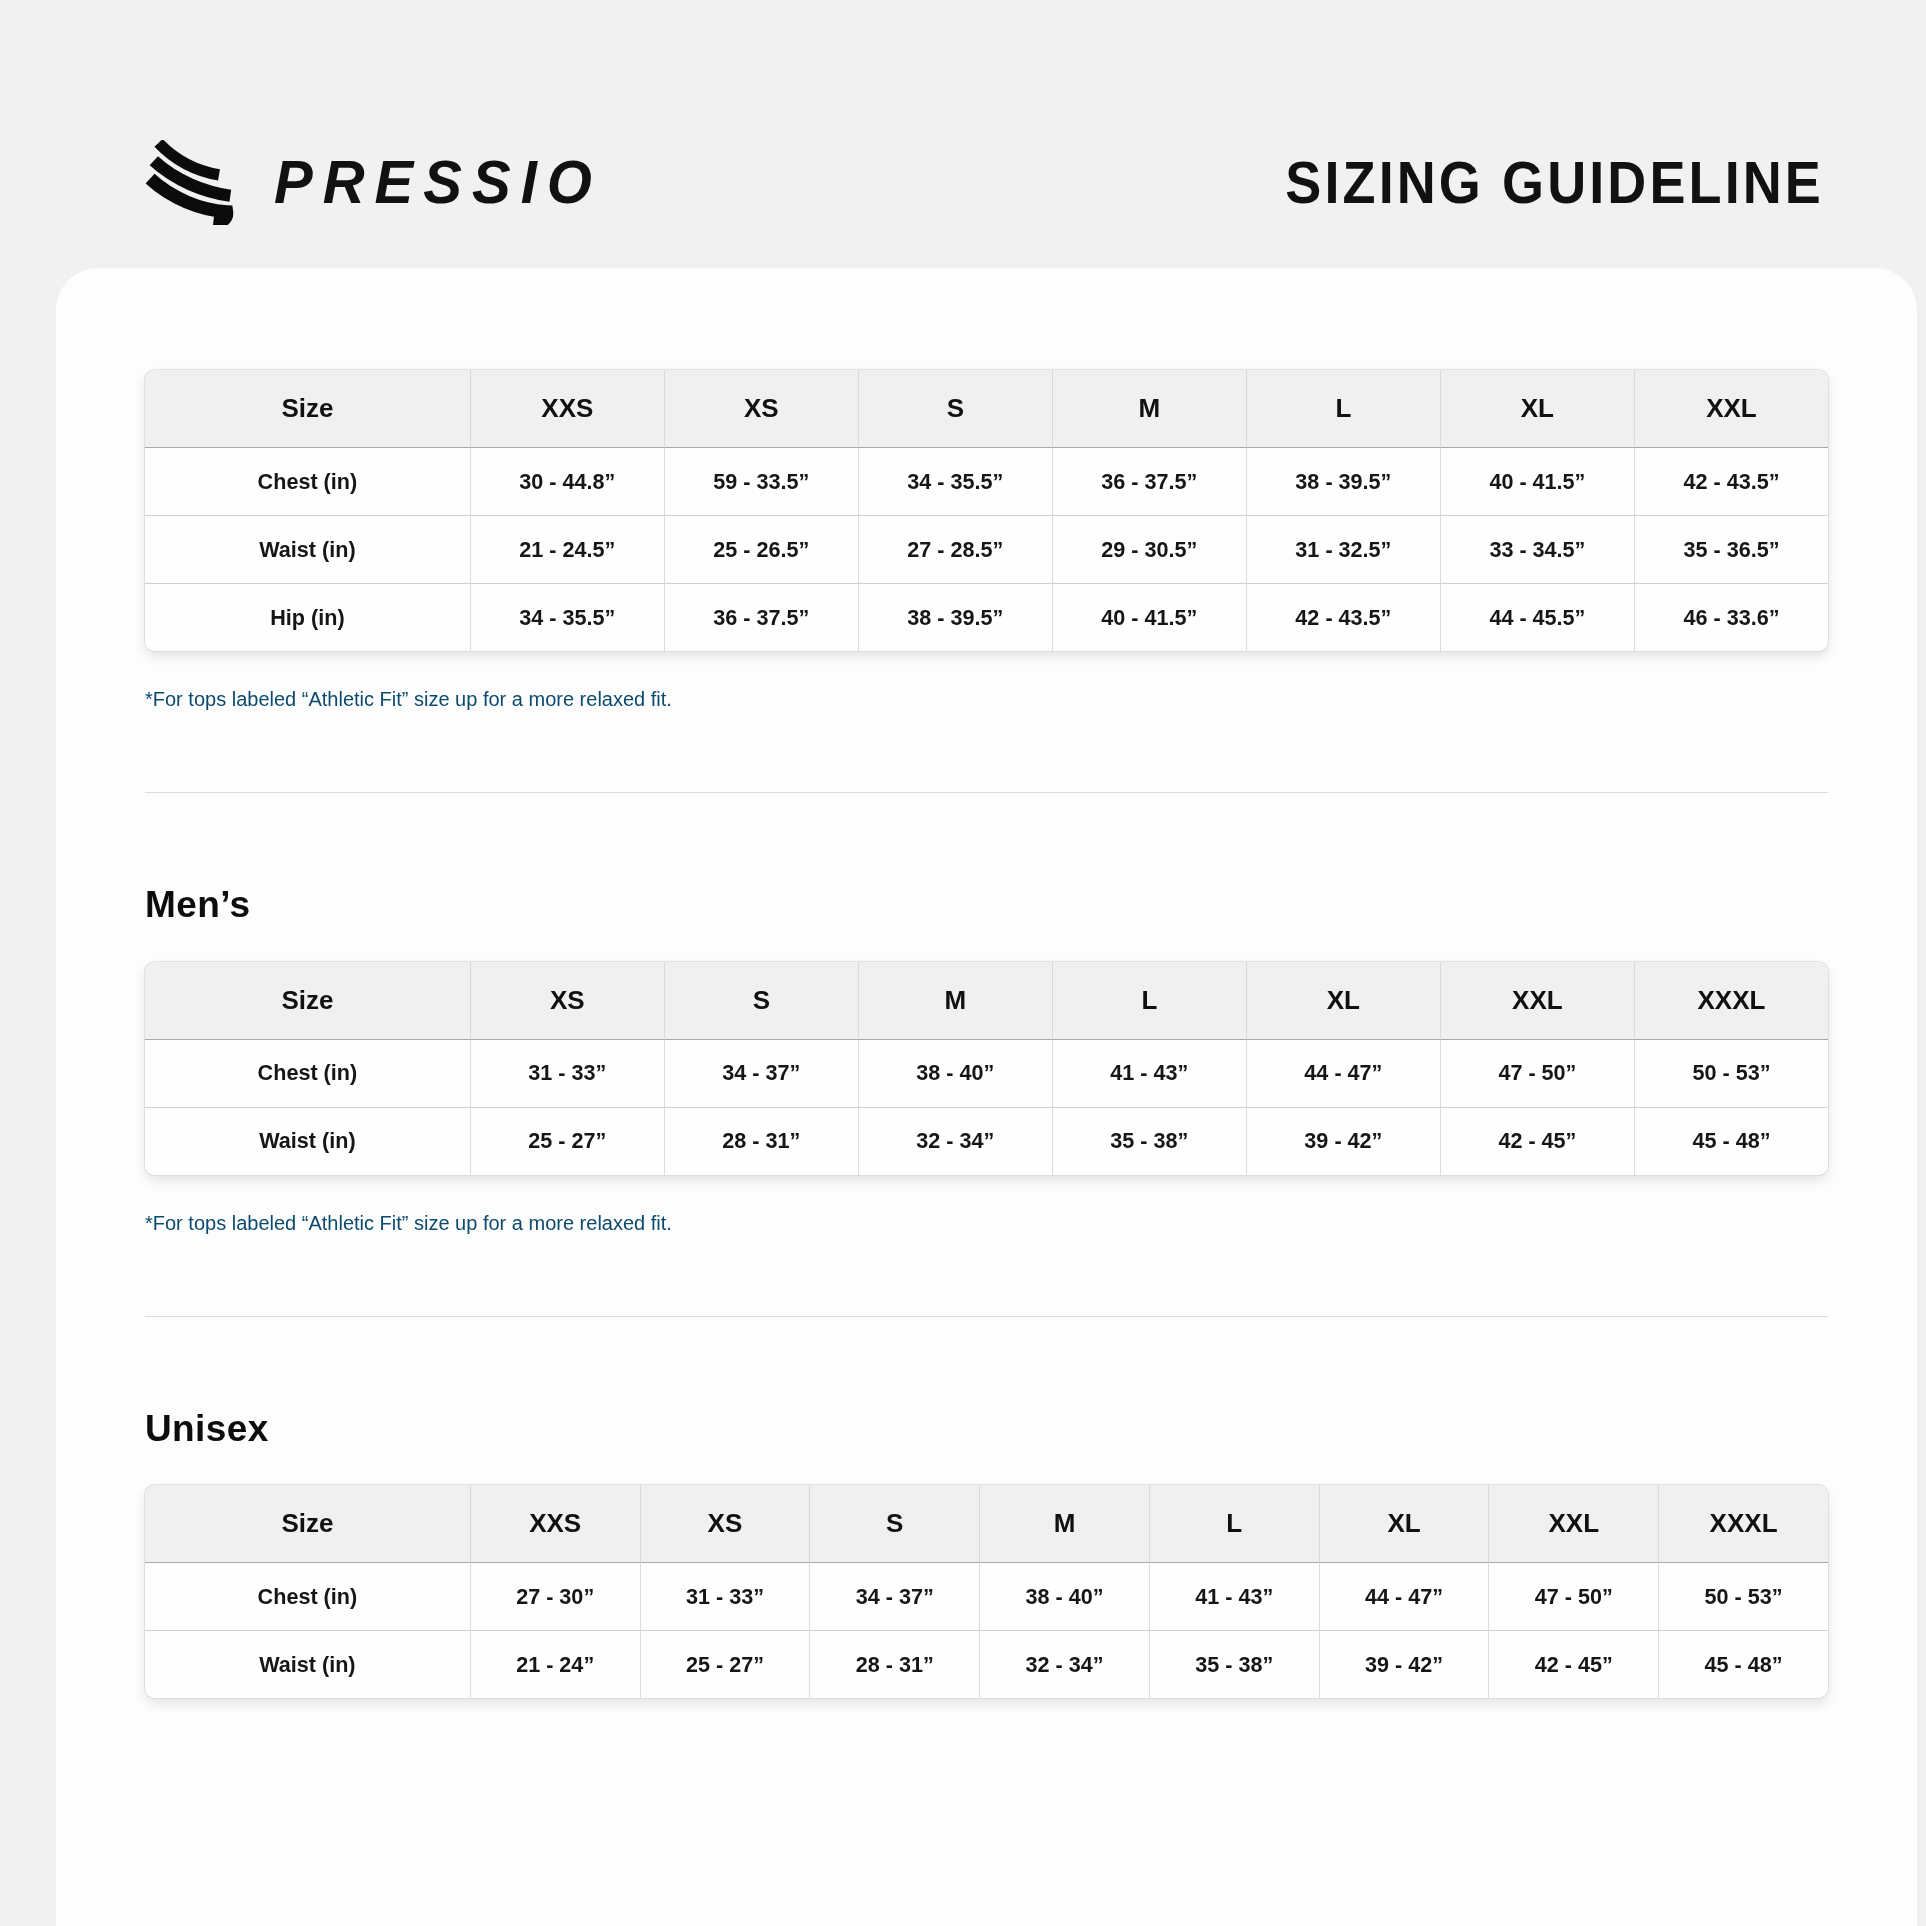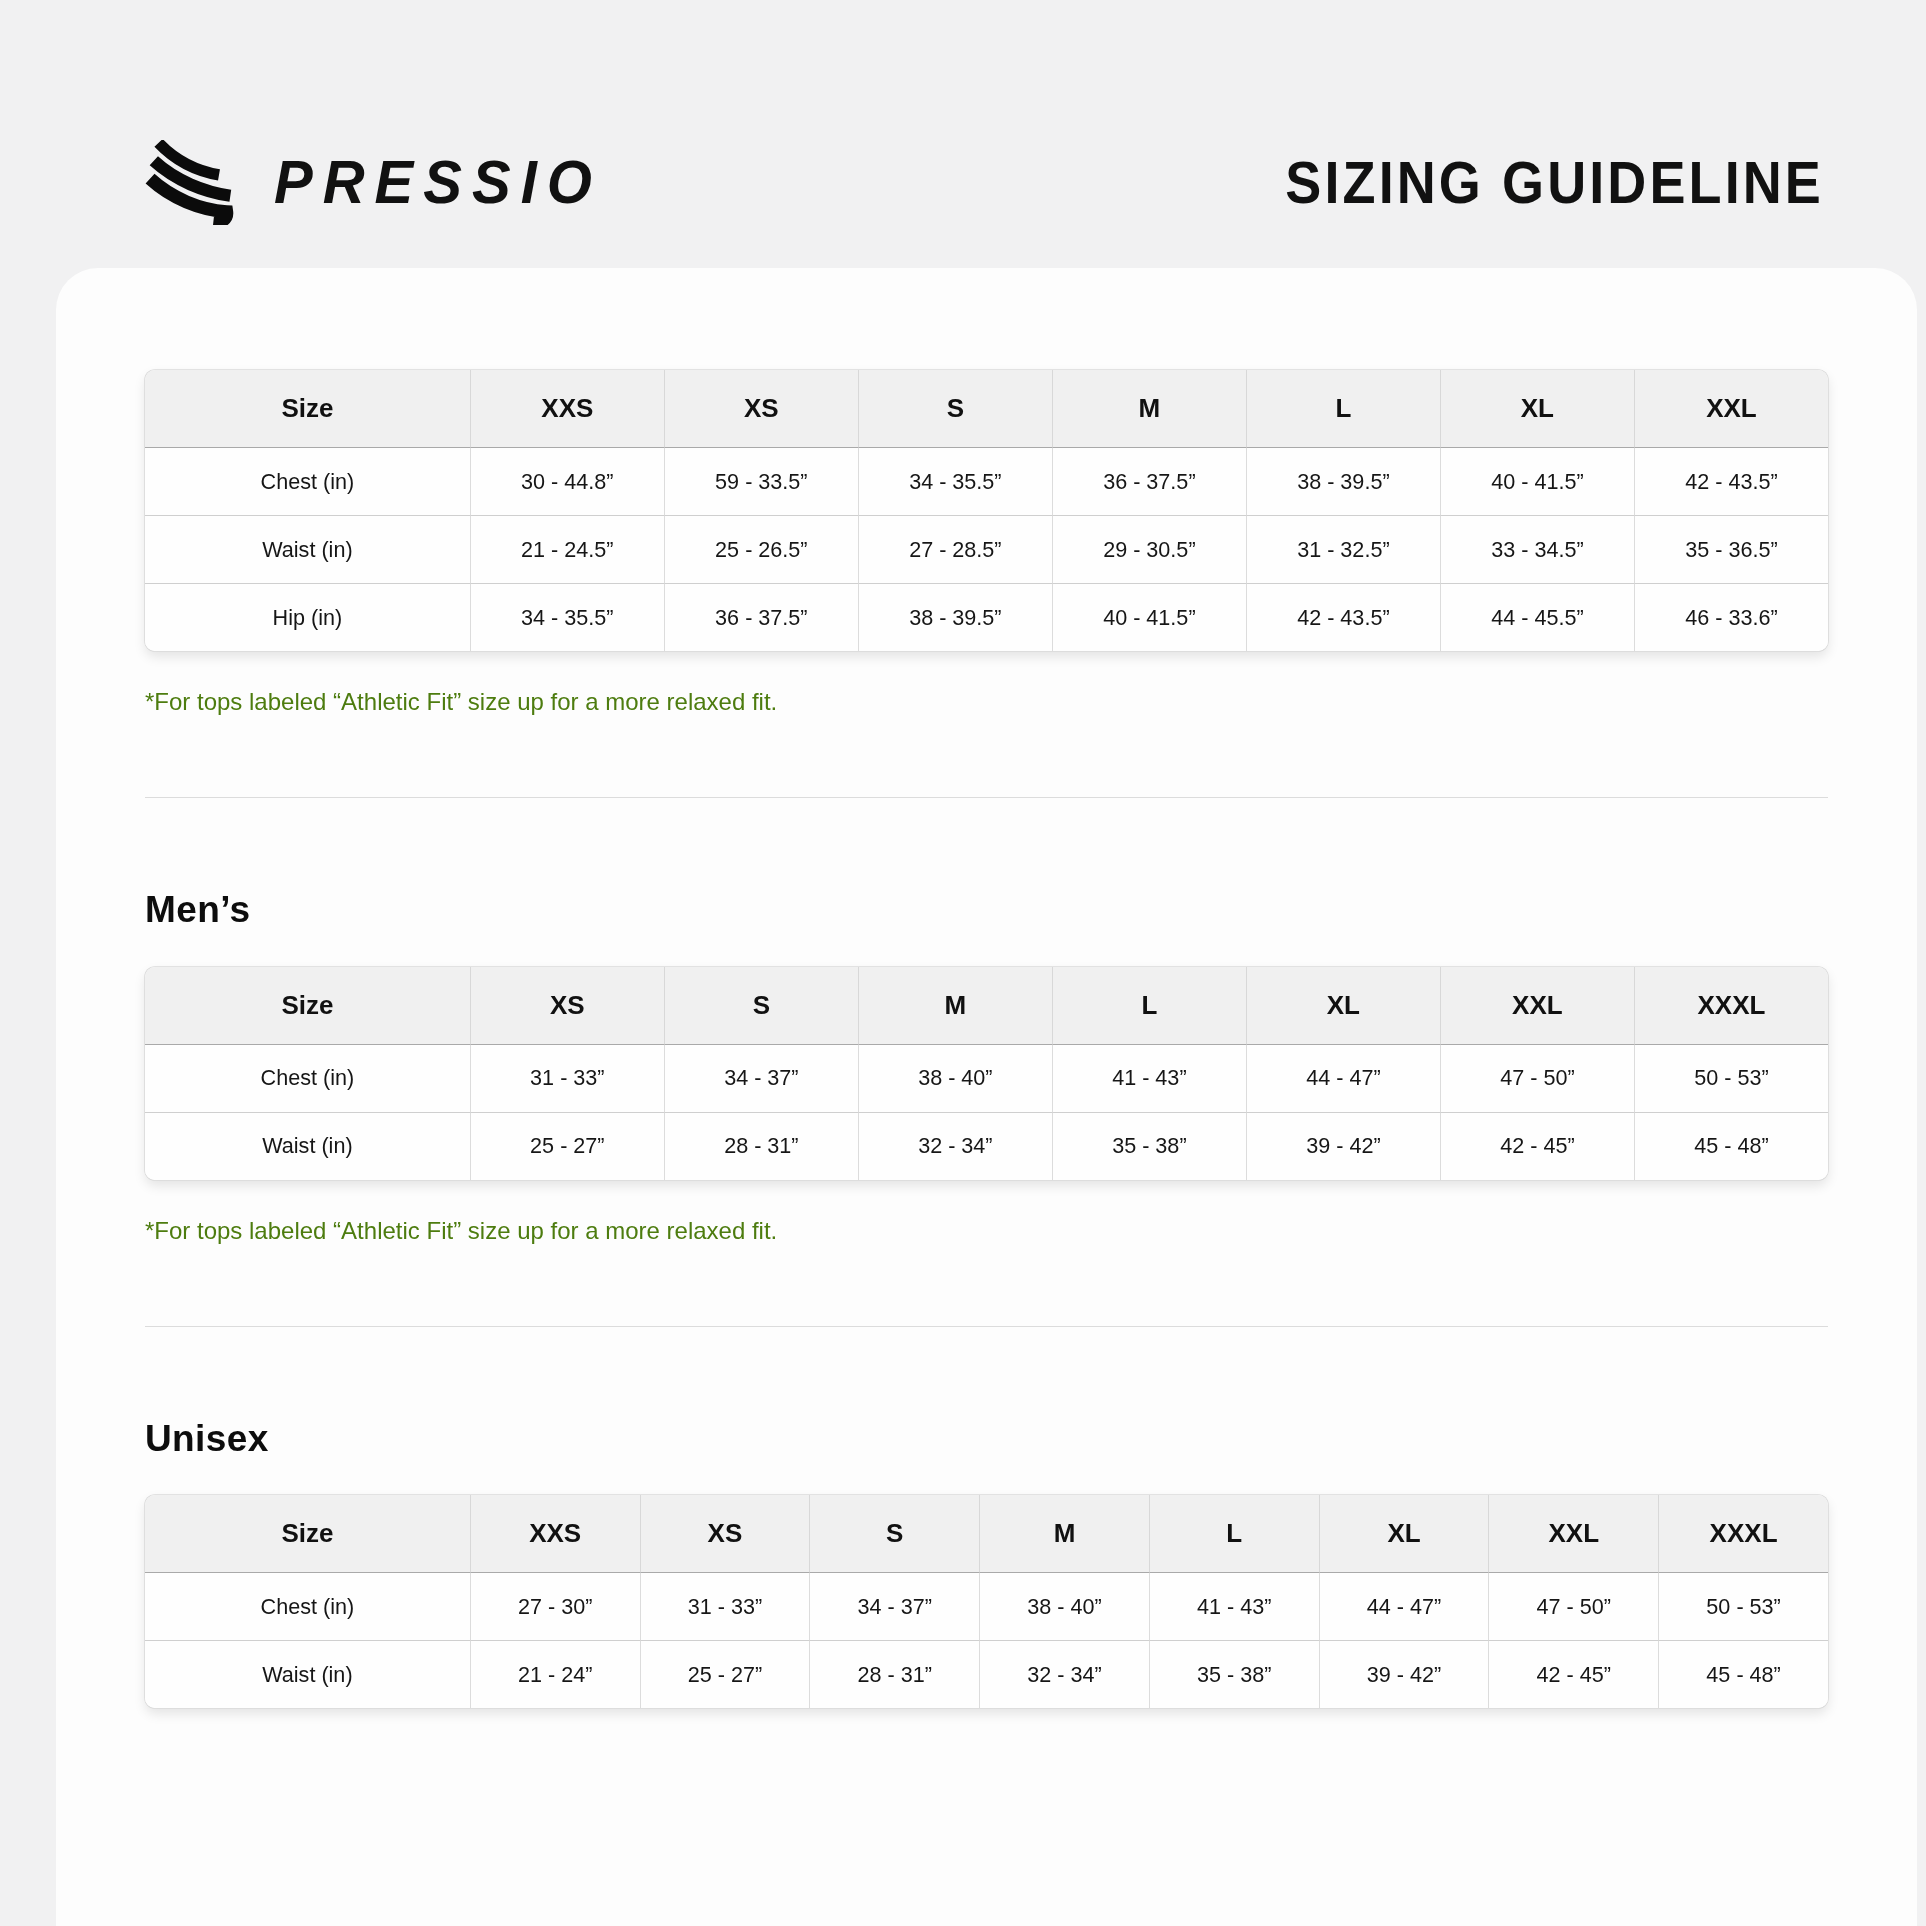--- a/index.html
+++ b/index.html
@@ -41,28 +41,28 @@
   table.size-table{
     width:100%;border-collapse:separate;border-spacing:0;table-layout:fixed;
   }
   table.size-table th{
     height:75px;background:#f0f0f0;font-size:26px;font-weight:700;
     text-align:center;vertical-align:middle;
     border-bottom:1.9px solid #a9a9a9;border-left:0.8px solid #d8d8d8;
   }
   table.size-table th:first-child{border-left:none;}
   table.size-table td{
-    height:65px;font-size:21.6px;font-weight:400;color:#161616;
+    height:65px;font-size:21.6px;font-weight:700;color:#161616;
     text-align:center;vertical-align:middle;background:#fefefe;
     border-left:0.8px solid #dcdcdc;border-top:1.5px solid #cfcfcf;
   }
   table.size-table td:first-child{border-left:none;}
   table.size-table tbody tr:first-child td{border-top:none;}
   .footnote{
-    margin:37px 0 0 0;font-size:24px;color:#4d7c0f;letter-spacing:0;
+    margin:37px 0 0 0;font-size:20px;color:#0c4a6e;letter-spacing:0;
   }
   .divider{
     border:none;border-top:1.2px solid #dcdcdc;margin:81px 0 91px 0;
   }
 </style>
 </head>
 <body>
 
 <header class="top-header">
   <div class="brand">

